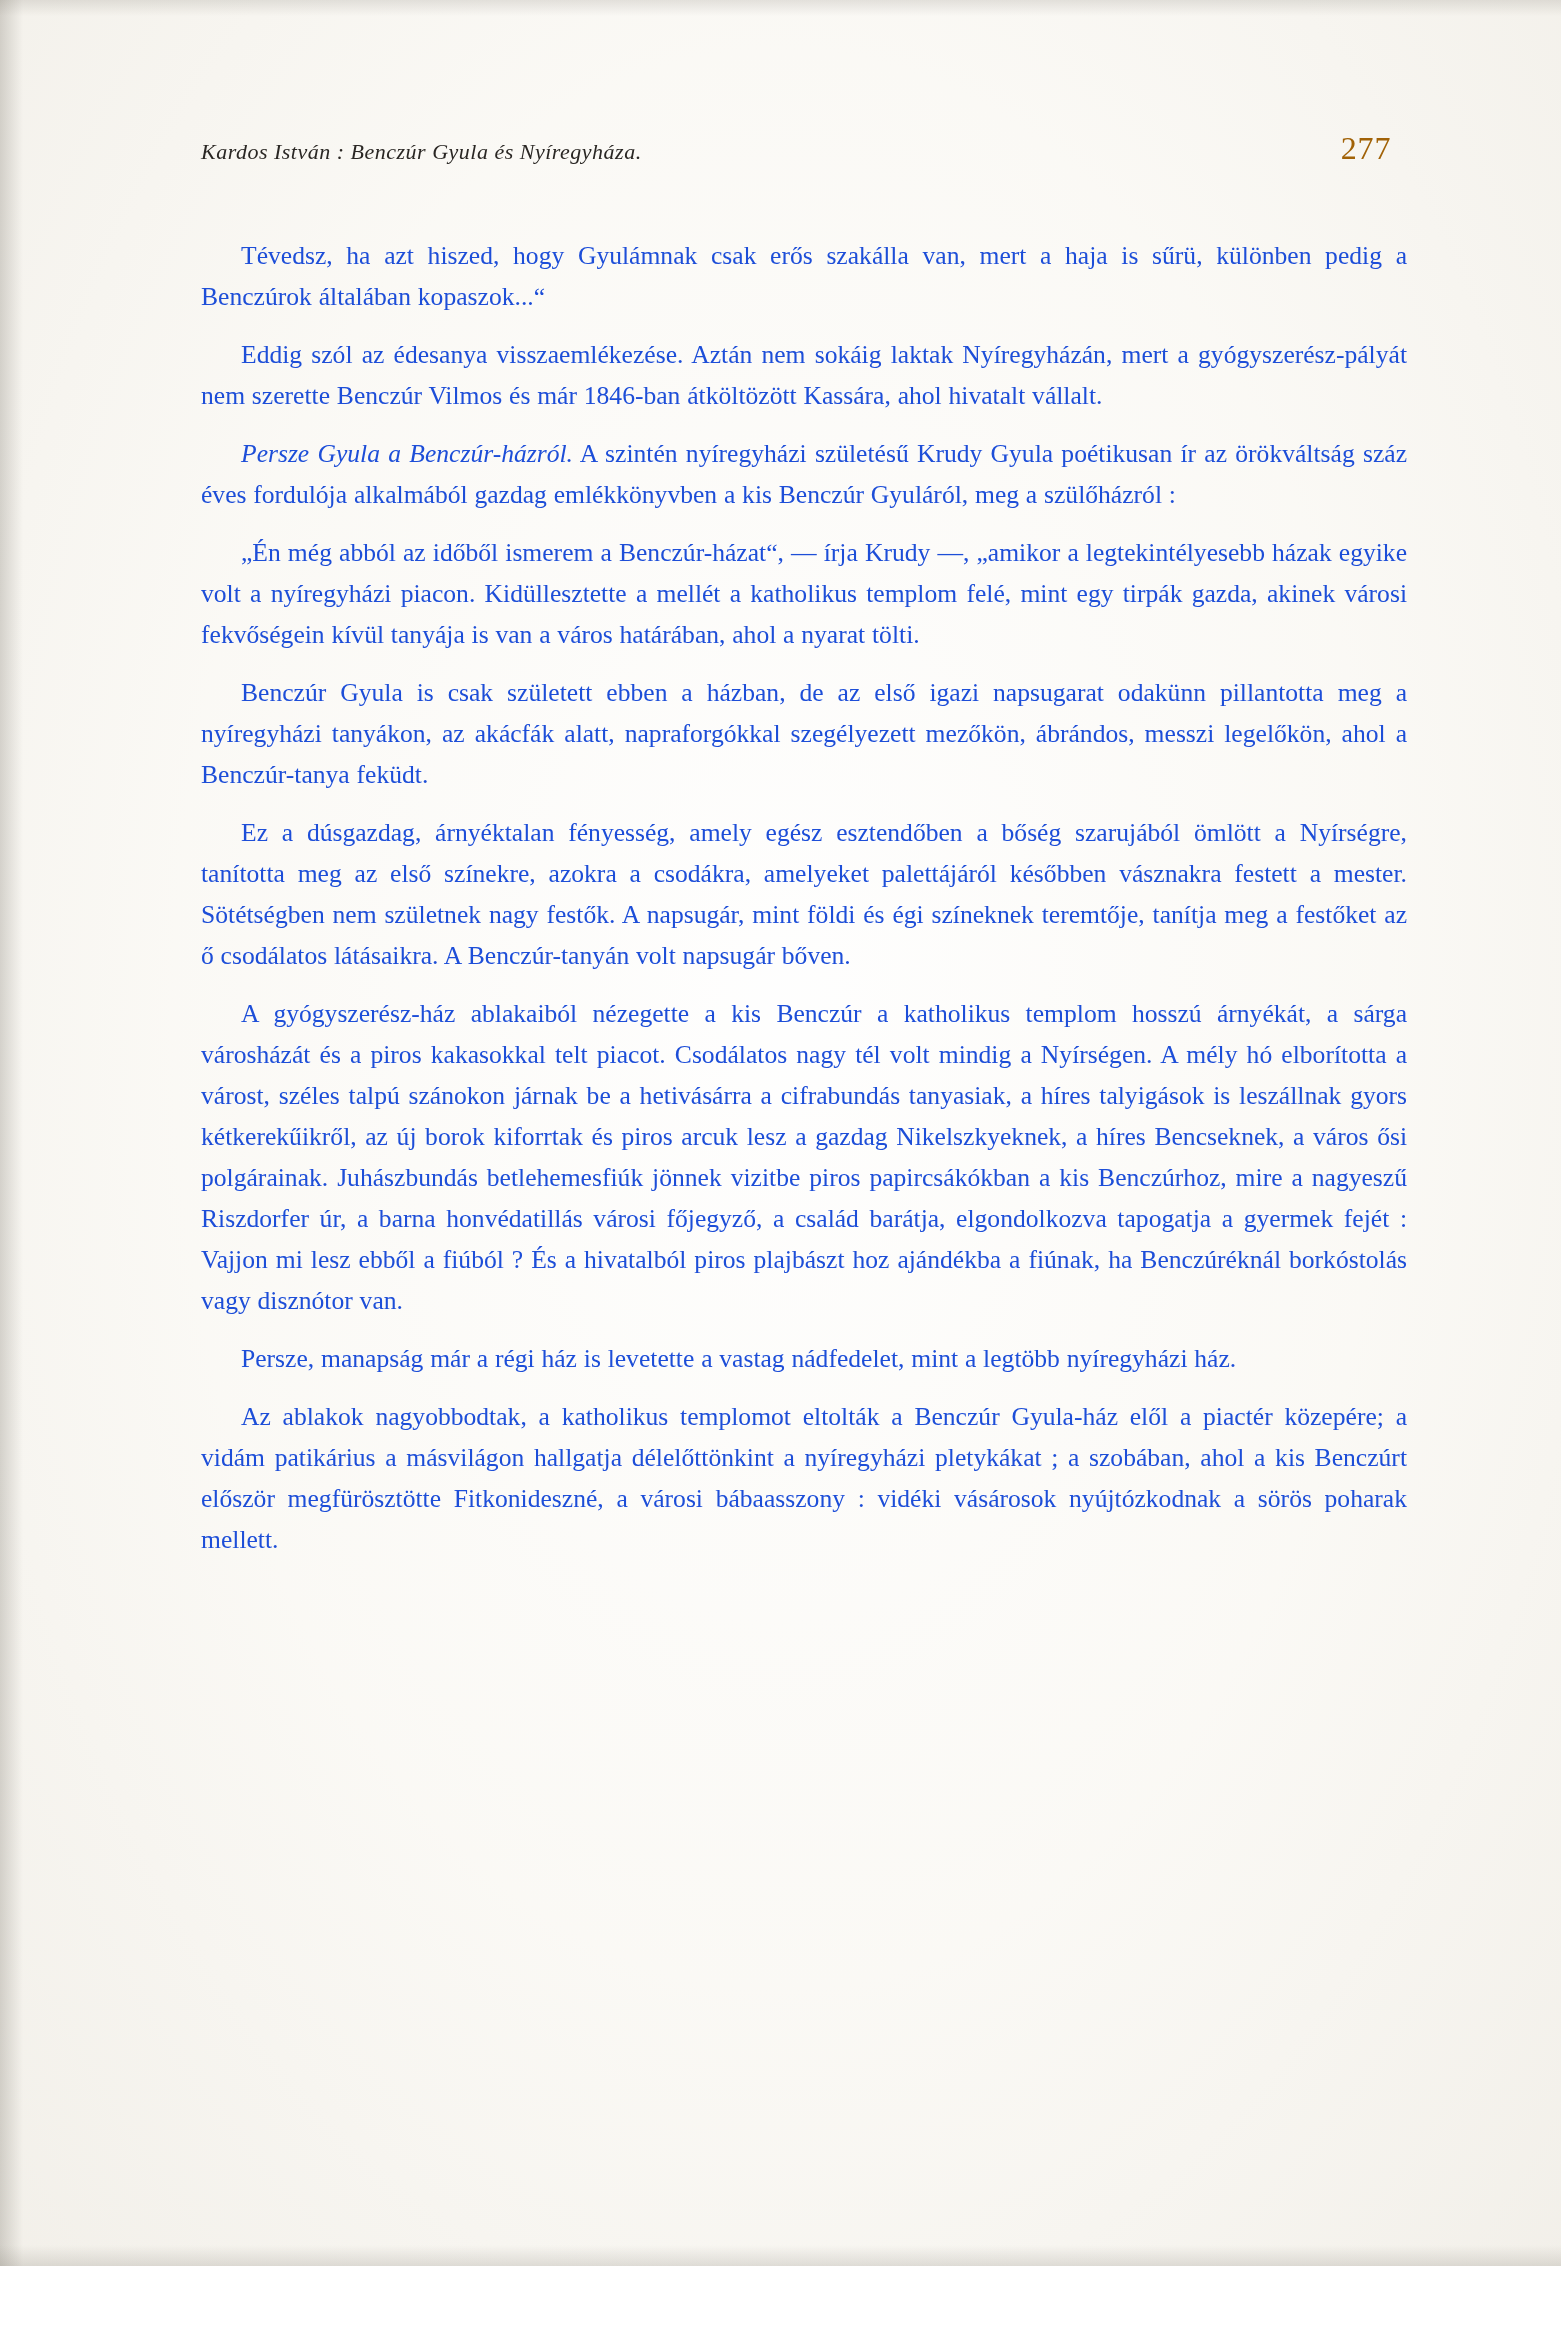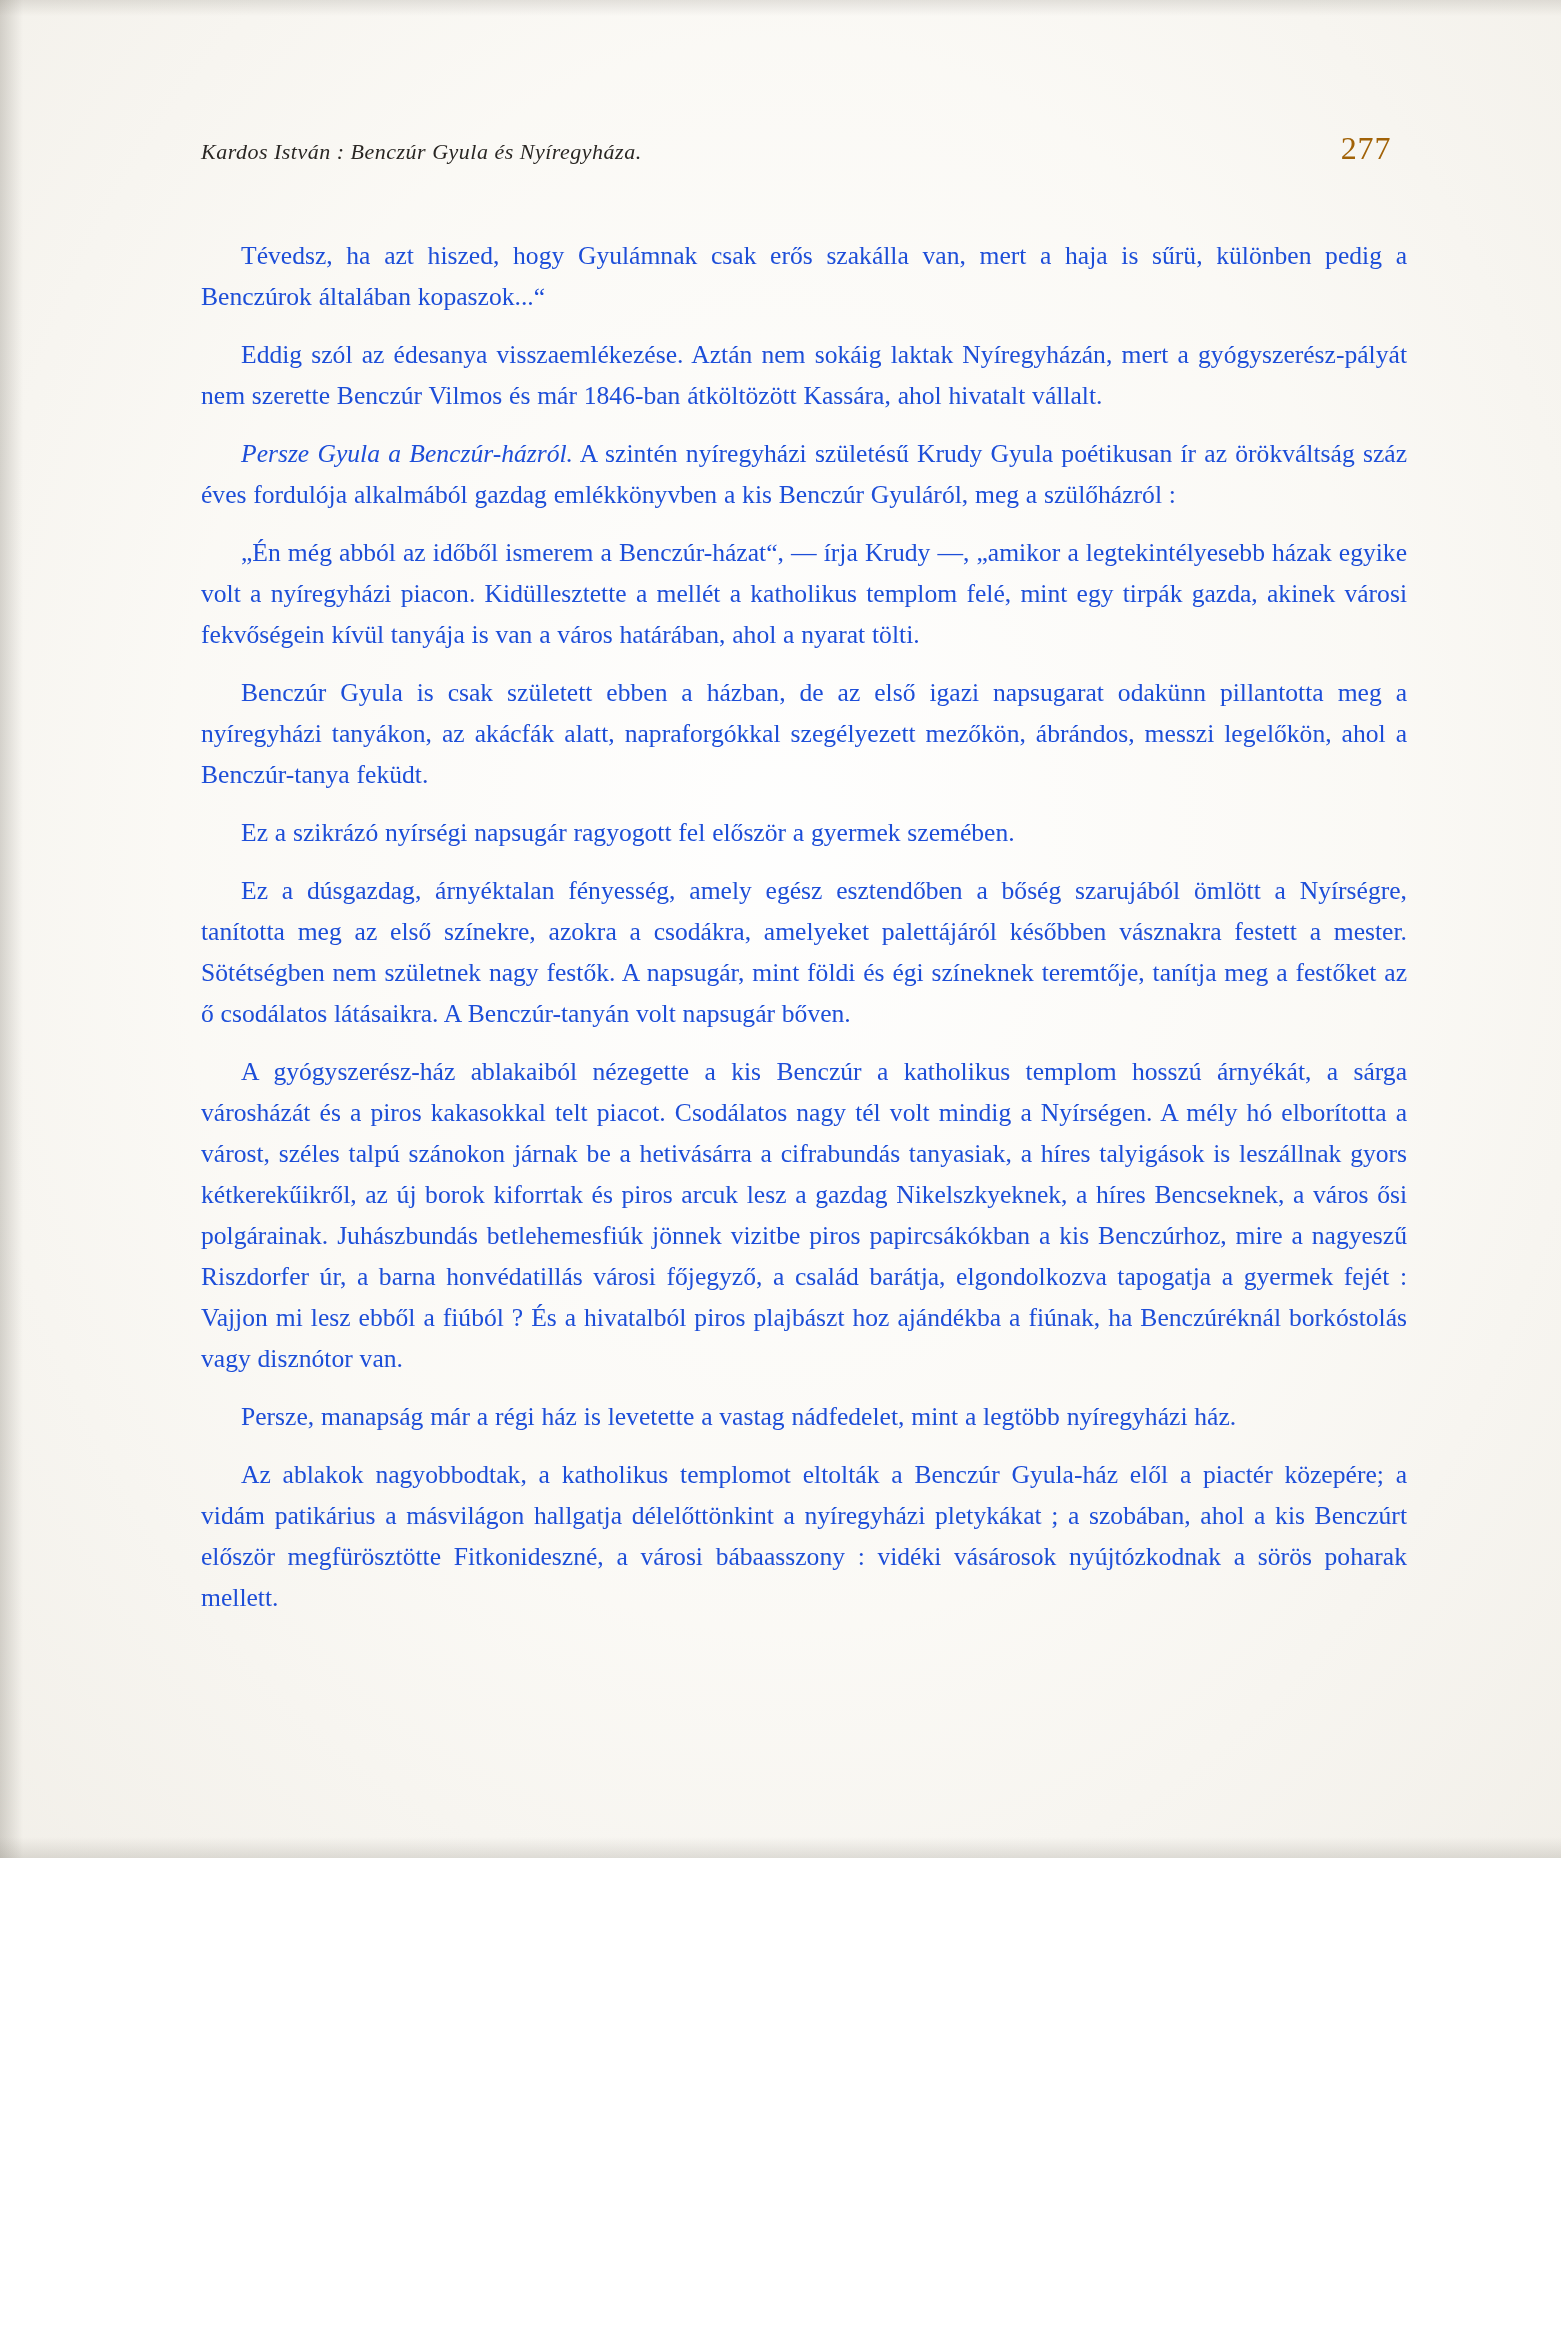--- a/index.html
+++ b/index.html
@@ -12,21 +12,21 @@
     height: 2342px;
     font-family: "Liberation Serif", serif;
     color: #1a1a1a;
     position: relative;
     overflow: hidden;
   }
   .page {
     position: absolute;
     left: 0; top: 0;
     width: 1561px;
-    height: 1858px;
+    height: 2266px;
     background: #fbfaf7;
   }
   
   .paper-tone {
     position: absolute;
     inset: 0;
     background:
       radial-gradient(ellipse at 50% 45%, rgba(255,255,255,0.85) 0%, rgba(250,248,243,0.5) 55%, rgba(235,231,222,0.55) 100%);
     pointer-events: none;
   }
@@ -123,21 +123,20 @@
     <p class="para"><span class="indent"></span><span>Tévedsz, ha azt hiszed, hogy Gyulámnak csak erős szakálla van, mert a haja is sűrü, különben pedig a Benczúrok általában kopaszok...“</span></p>
 
     <p class="para"><span class="indent"></span><span>Eddig szól az édesanya visszaemlékezése. Aztán nem sokáig laktak Nyíregyházán, mert a gyógyszerész-pályát nem szerette Benczúr Vilmos és már 1846-ban átköltözött Kassára, ahol hivatalt vállalt.</span></p>
 
     <p class="para"><span class="indent"></span><span class="ital">Persze Gyula a Benczúr-házról.</span><span> A szintén nyíregyházi születésű Krudy Gyula poétikusan ír az örökváltság száz éves fordulója alkalmából gazdag emlékkönyvben a kis Benczúr Gyuláról, meg a szülőházról :</span></p>
 
     <p class="para"><span class="indent"></span><span>„Én még abból az időből ismerem a Benczúr-házat“, — írja Krudy —, „amikor a legtekintélyesebb házak egyike volt a nyíregyházi piacon. Kidüllesztette a mellét a katholikus templom felé, mint egy tirpák gazda, akinek városi fekvőségein kívül tanyája is van a város határában, ahol a nyarat tölti.</span></p>
 
     <p class="para"><span class="indent"></span><span>Benczúr Gyula is csak született ebben a házban, de az első igazi napsugarat odakünn pillantotta meg a nyíregyházi tanyákon, az akácfák alatt, napraforgókkal szegélyezett mezőkön, ábrándos, messzi legelőkön, ahol a Benczúr-tanya feküdt.</span></p>
 
-    <p class="para"><span class="indent"></span><span>Ez a szikrázó nyírségi napsugár ragyogott fel először a gyermek szemében.</span></p>
 
     <p class="para"><span class="indent"></span><span>Ez a dúsgazdag, árnyéktalan fényesség, amely egész esztendőben a bőség szarujából ömlött a Nyírségre, tanította meg az első színekre, azokra a csodákra, amelyeket palettájáról későbben vásznakra festett a mester. Sötétségben nem születnek nagy festők. A napsugár, mint földi és égi színeknek teremtője, tanítja meg a festőket az ő csodálatos látásaikra. A Benczúr-tanyán volt napsugár bőven.</span></p>
 
     <p class="para"><span class="indent"></span><span>A gyógyszerész-ház ablakaiból nézegette a kis Benczúr a katholikus templom hosszú árnyékát, a sárga városházát és a piros kakasokkal telt piacot. Csodálatos nagy tél volt mindig a Nyírségen. A mély hó elborította a várost, széles talpú szánokon járnak be a hetivásárra a cifrabundás tanyasiak, a híres talyigások is leszállnak gyors kétkerekűikről, az új borok kiforrtak és piros arcuk lesz a gazdag Nikelszkyeknek, a híres Bencseknek, a város ősi polgárainak. Juhászbundás betlehemesfiúk jönnek vizitbe piros papircsákókban a kis Benczúrhoz, mire a nagyeszű Riszdorfer úr, a barna honvédatillás városi főjegyző, a család barátja, elgondolkozva tapogatja a gyermek fejét : Vajjon mi lesz ebből a fiúból ? És a hivatalból piros plajbászt hoz ajándékba a fiúnak, ha Benczúréknál borkóstolás vagy disznótor van.</span></p>
 
     <p class="para"><span class="indent"></span><span>Persze, manapság már a régi ház is levetette a vastag nádfedelet, mint a legtöbb nyíregyházi ház.</span></p>
 
     <p class="para"><span class="indent"></span><span>Az ablakok nagyobbodtak, a katholikus templomot eltolták a Benczúr Gyula-ház elől a piactér közepére; a vidám patikárius a másvilágon hallgatja délelőttönkint a nyíregyházi pletykákat ; a szobában, ahol a kis Benczúrt először megfürösztötte Fitkonideszné, a városi bábaasszony : vidéki vásárosok nyújtózkodnak a sörös poharak mellett.</span></p>
 
 

